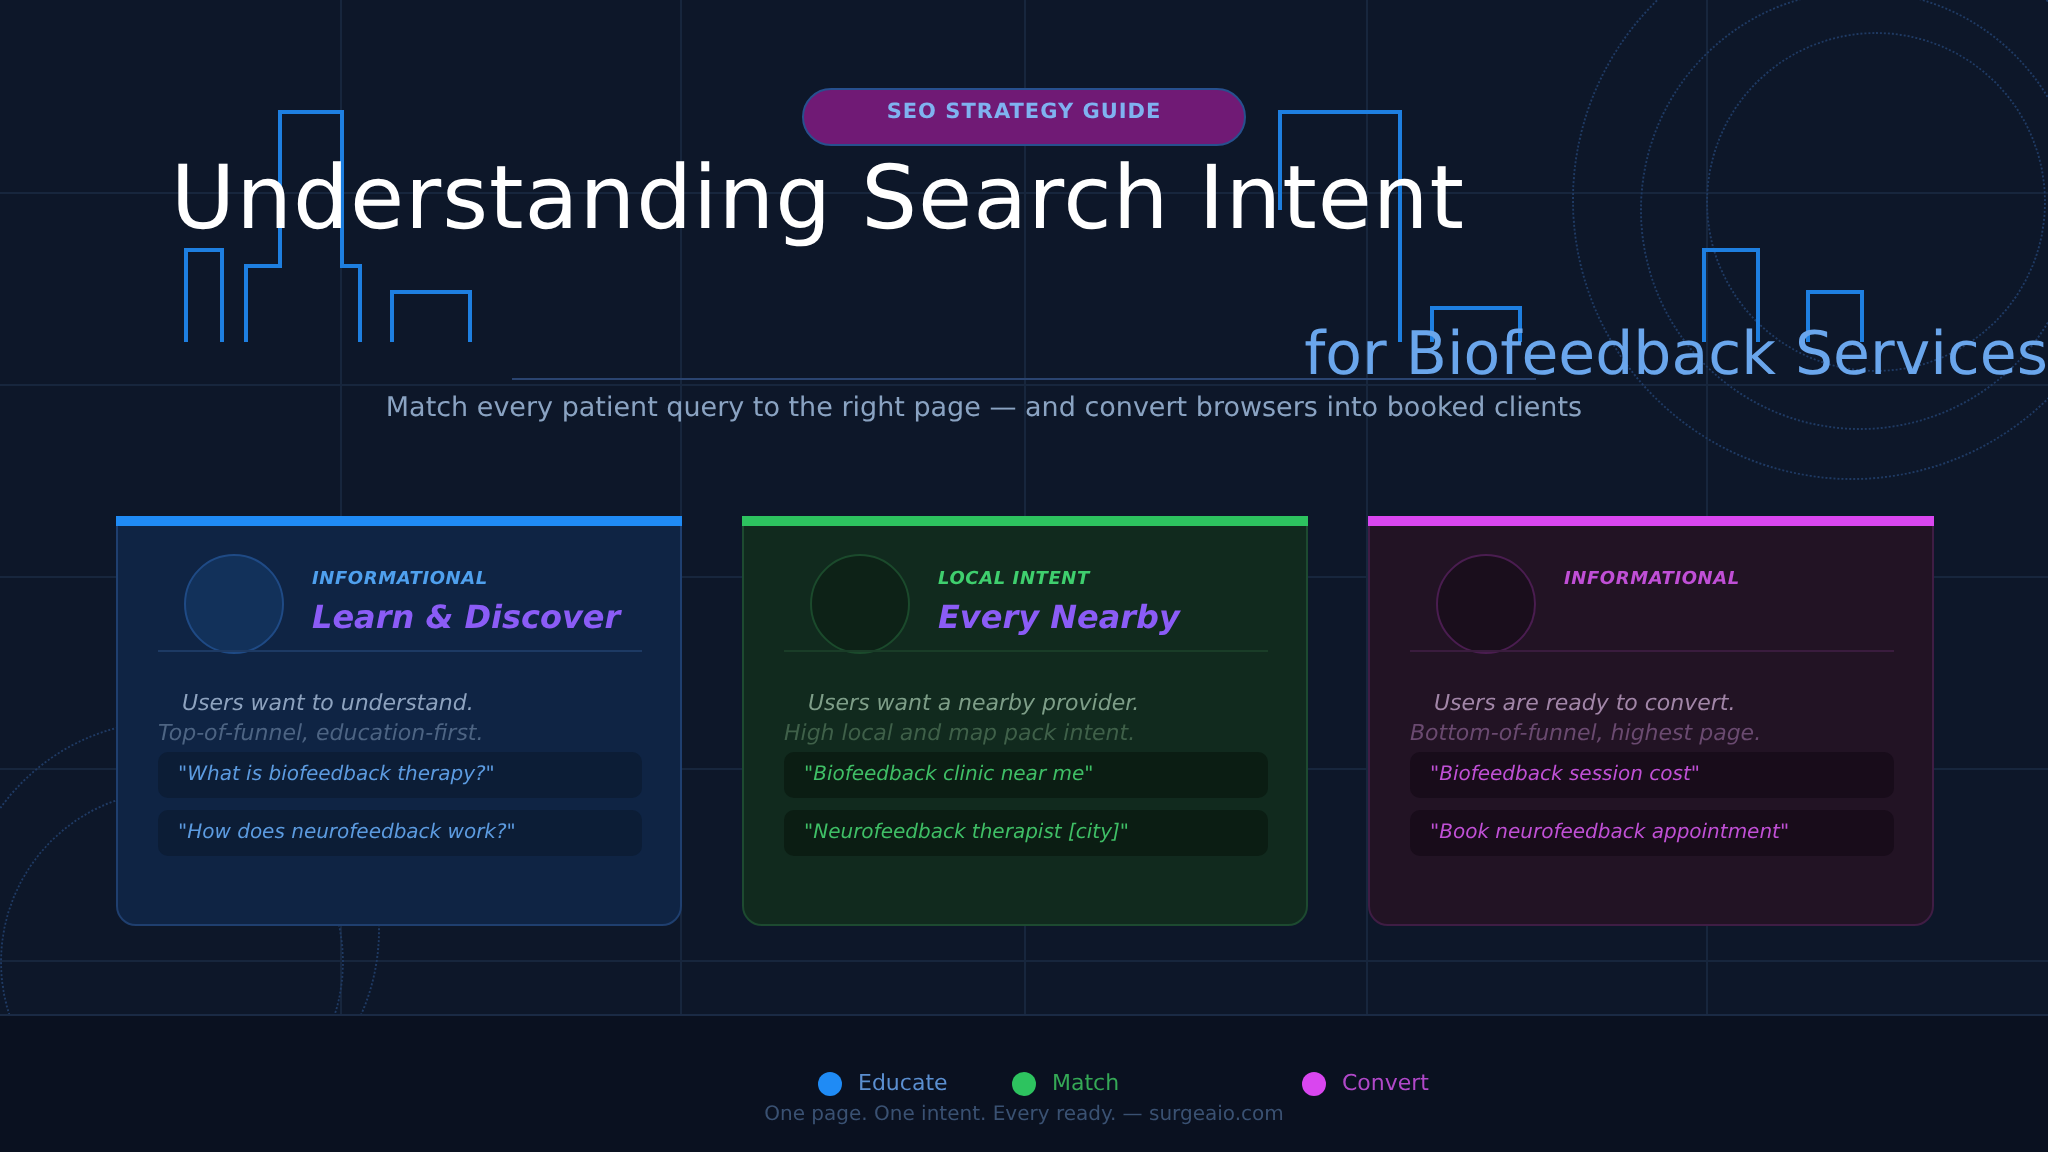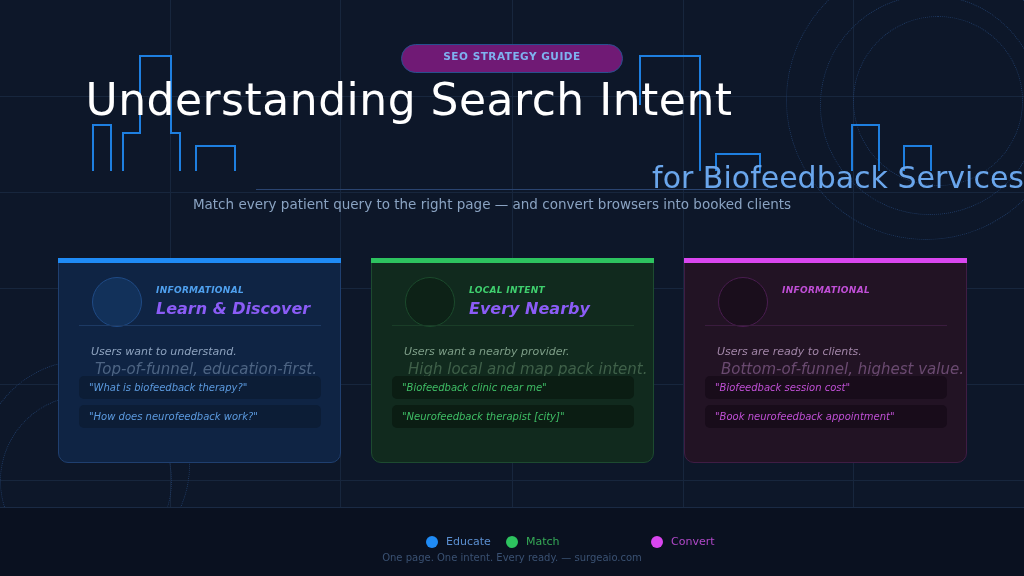--- a/index.html
+++ b/index.html
@@ -17,21 +17,21 @@
   .subtitle { position:absolute; left:0; width:1024px; top:128px; text-align:right; font-size:30px; color:#6aa6ec;margin-top:32px; }
   .rule { position:absolute; left:256px; top:189px; width:512px; height:1px; background:#2a4470; }
   .tagline { position:absolute; left:0; width:984px; top:196px; text-align:center; font-size:13.5px; color:#8aa3c2; }
   .card { position:absolute; top:258px; width:283px; height:205px; border-radius:0 0 10px 10px; border:1px solid;font-style:italic; }
   .card .bar { position:absolute; left:-1px; top:-1px; width:283px; height:5px; }
   .card .circle { position:absolute; left:33px; top:18px; width:50px; height:50px; border-radius:50%; border:1px solid; }
   .card .kicker { position:absolute; left:97px; top:26px; font-size:9px; font-weight:bold; letter-spacing:0.3px; }
   .card .heading { position:absolute; left:97px; top:40px; font-size:16px; font-weight:bold; color:#8b5cf6; }
   .card .divider { position:absolute; left:20px; top:66px; width:242px; height:1px; }
   .card .desc1 { position:absolute; left:20px; top:86px; font-size:11px;margin-left:12px; }
-  .card .desc2 { position:absolute; left:36px; top:101px; font-size:15px; }
+  .card .desc2 { position:absolute; left:20px; top:101px; font-size:11px; }
   .card .query { position:absolute; left:20px; width:242px; height:23px; border-radius:5px; font-size:10px; line-height:23px; padding-left:10px; }
   .card .q1 { top:117px; } .card .q2 { top:146px; }
   .legend { position:absolute; top:535px; display:flex; align-items:center; font-size:11px; }
   .legend .dot { width:12px; height:12px; border-radius:50%; margin-right:8px; }
   .footnote { position:absolute; left:0; width:1024px; top:552px; text-align:center; font-size:10px; color:#3a5172; }
 </style>
 </head>
 <body>
 
 <div class="bg"></div>
@@ -93,29 +93,29 @@
   <div class="desc2" style="color:#3f6049">High local and map pack intent.</div>
   <div class="query q1" style="background:#0b1d13; color:#3fbf66;">"Biofeedback clinic near me"</div>
   <div class="query q2" style="background:#0b1d13; color:#3fbf66;">"Neurofeedback therapist [city]"</div>
 </div>
 
 <div class="card" style="left:684px; background:#221324; border-color:#3f1d44;">
   <div class="bar" style="background:#d946ef"></div>
   <div class="circle" style="background:#1a0e1c; border-color:#4a1d50;"></div>
   <div class="kicker" style="color:#c04fd6">INFORMATIONAL</div>
   <div class="divider" style="background:#3a1c3e"></div>
-  <div class="desc1" style="color:#a286a8">Users are ready to clients.</div>
-  <div class="desc2" style="color:#6a4a70">Bottom-of-funnel, highest value.</div>
+  <div class="desc1" style="color:#a286a8">Users are ready to convert.</div>
+  <div class="desc2" style="color:#6a4a70">Bottom-of-funnel, highest page.</div>
   <div class="query q1" style="background:#180c1a; color:#c050d6;">"Biofeedback session cost"</div>
   <div class="query q2" style="background:#180c1a; color:#c050d6;">"Book neurofeedback appointment"</div>
 </div>
 
 <div class="footer-band"></div>
 
-<div class="legend" style="left:378px;padding-left:48px;">
+<div class="legend" style="left:361px;padding-left:48px;">
   <span class="dot" style="background:#1f8bf5"></span>
   <span style="color:#5b8fd0">Educate</span>
 </div>
 <div class="legend" style="left:506px;">
   <span class="dot" style="background:#2dc35f"></span>
   <span style="color:#35a856">Match</span>
 </div>
 <div class="legend" style="left:651px;">
   <span class="dot" style="background:#d946ef"></span>
   <span style="color:#b048c8">Convert</span>

